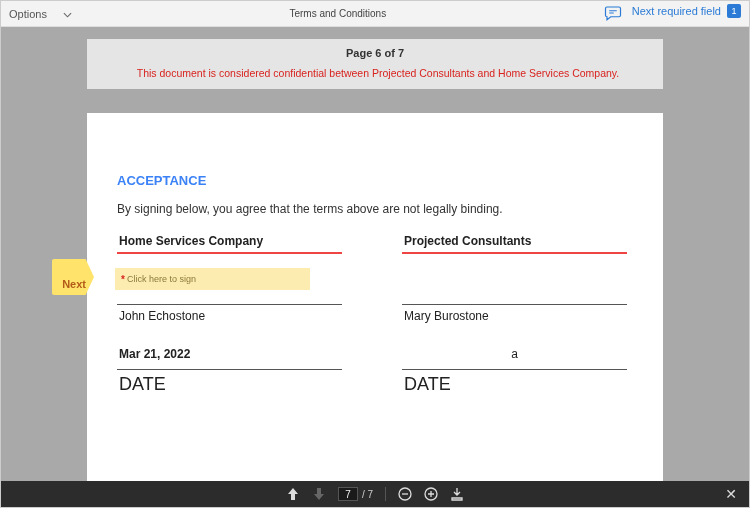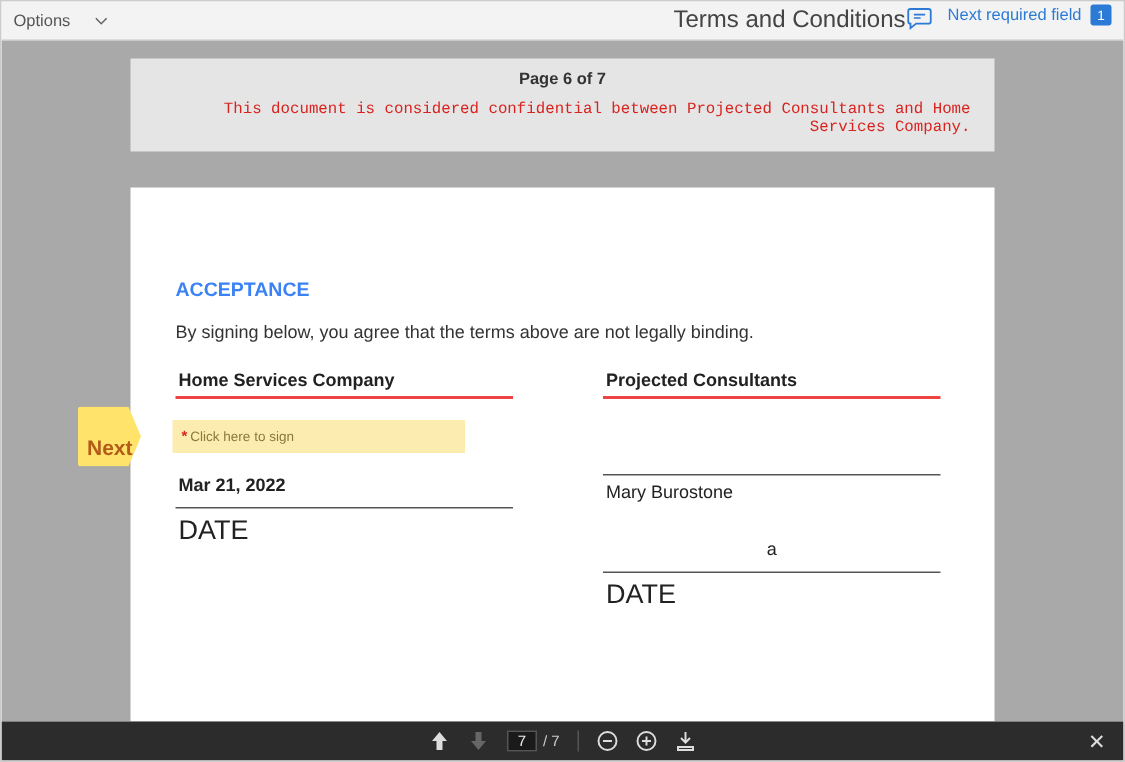--- a/index.html
+++ b/index.html
@@ -23,23 +23,23 @@
     color: #555;
   }
   .header .options {
     display: flex;
     align-items: center;
     gap: 16px;
     cursor: pointer;
   }
   .header .title {
     flex: 1;
-    text-align: right;
+    text-align: center;
     color: #444;
-    font-size: 16px;
+    font-size: 10px;
   }
   .header .right {
     display: flex;
     align-items: flex-start;
     gap: 10px;
     color: #2b7bd6;
   }
   .header .next-link {
     display: flex;
     align-items: center;
@@ -71,21 +71,21 @@
     padding: 0 86px;
   }
   .top-page {
     background: #e5e5e5;
     margin: 12px auto;
     padding: 8px 16px 10px;
     font-size: 11px;
     text-align: center;
   }
   .top-page .pg { color: #333; margin-bottom: 8px; font-weight: bold; }
-  .top-page .conf { color: #d8231f; font-size: 10.5px; text-align:right; padding-left: 6px; font-family: Liberation Mono, monospace;}
+  .top-page .conf { color: #d8231f; font-size: 10.5px; text-align:center; padding-left: 6px;}
   .gap { height: 12px; }
   .main-page {
     position: relative;
     background: #fff;
     margin: 0 auto;
     padding: 60px 30px 40px;
     height: 460px;
   }
   .h1 {
     font-size: 13px;
@@ -158,21 +158,21 @@
     padding: 4px 2px 0 2px;
     font-size: 18px;
     color: #222;
   }
   .next-tag {
     position: absolute;
     left: -35px;
     top: 146px;
     background: #ffe36a;
     color: #b35b18;
-    font-size: 14px;
+    font-size: 11px;
     font-weight: bold;
     padding: 19px 8px 5px 6px;
     border-radius: 2px 0 0 2px;
     clip-path: polygon(0 0, 80% 0, 100% 50%, 80% 100%, 0 100%);
     width: 42px;
     text-align: right;
   }
   .footer {
     position: absolute;
     bottom: 0;
@@ -260,20 +260,21 @@
     <div class="intro">By signing below, you agree that the terms above are not legally binding.</div>
     <div class="sig-cols">
       <div class="sig-col">
         <div class="col-head">Home Services Company</div>
         <div class="sign-slot">
           <div class="sign-field">
             <span class="req">*</span>
             <span>Click here to sign</span>
           </div>
         </div>
+        <div class="name-line">John Echostone</div>
         <div class="date-val">Mar 21, 2022</div>
         <div class="date-line">DATE</div>
       </div>
       <div class="sig-col">
         <div class="col-head">Projected Consultants</div>
         <div class="sign-slot"></div>
         <div class="name-line">Mary Burostone</div>
         <div class="date-val center">a</div>
         <div class="date-line">DATE</div>
       </div>

